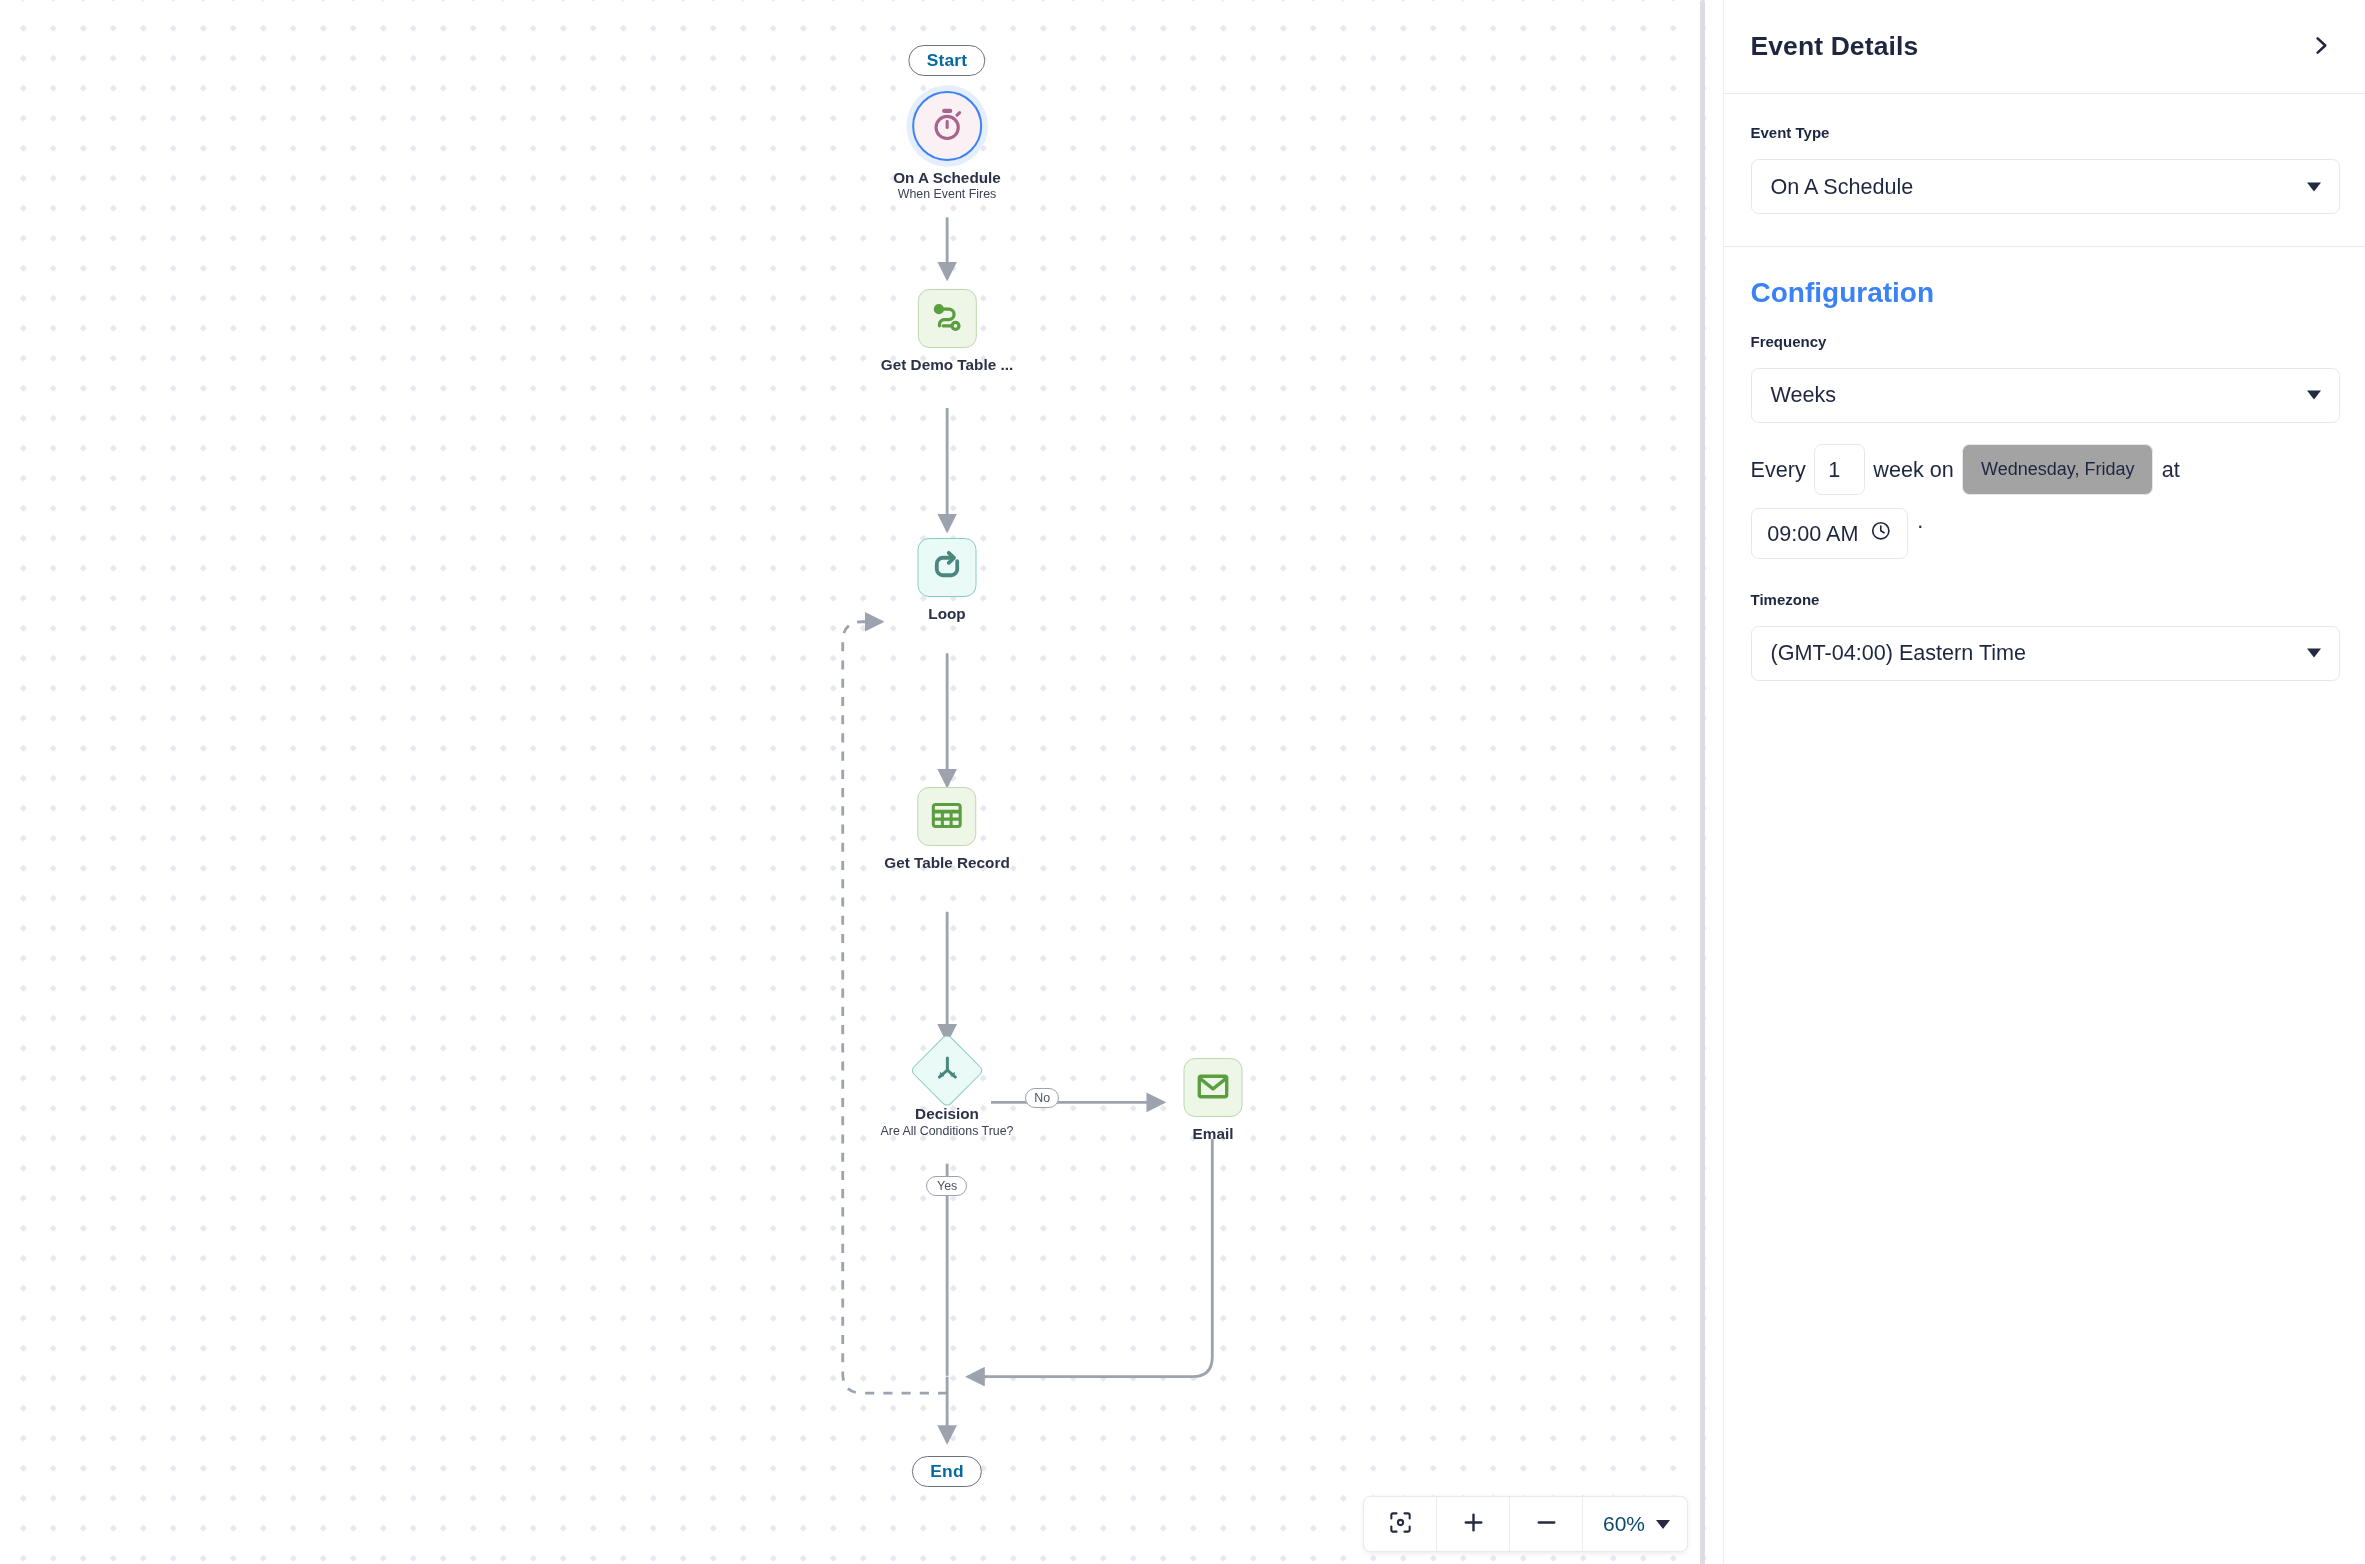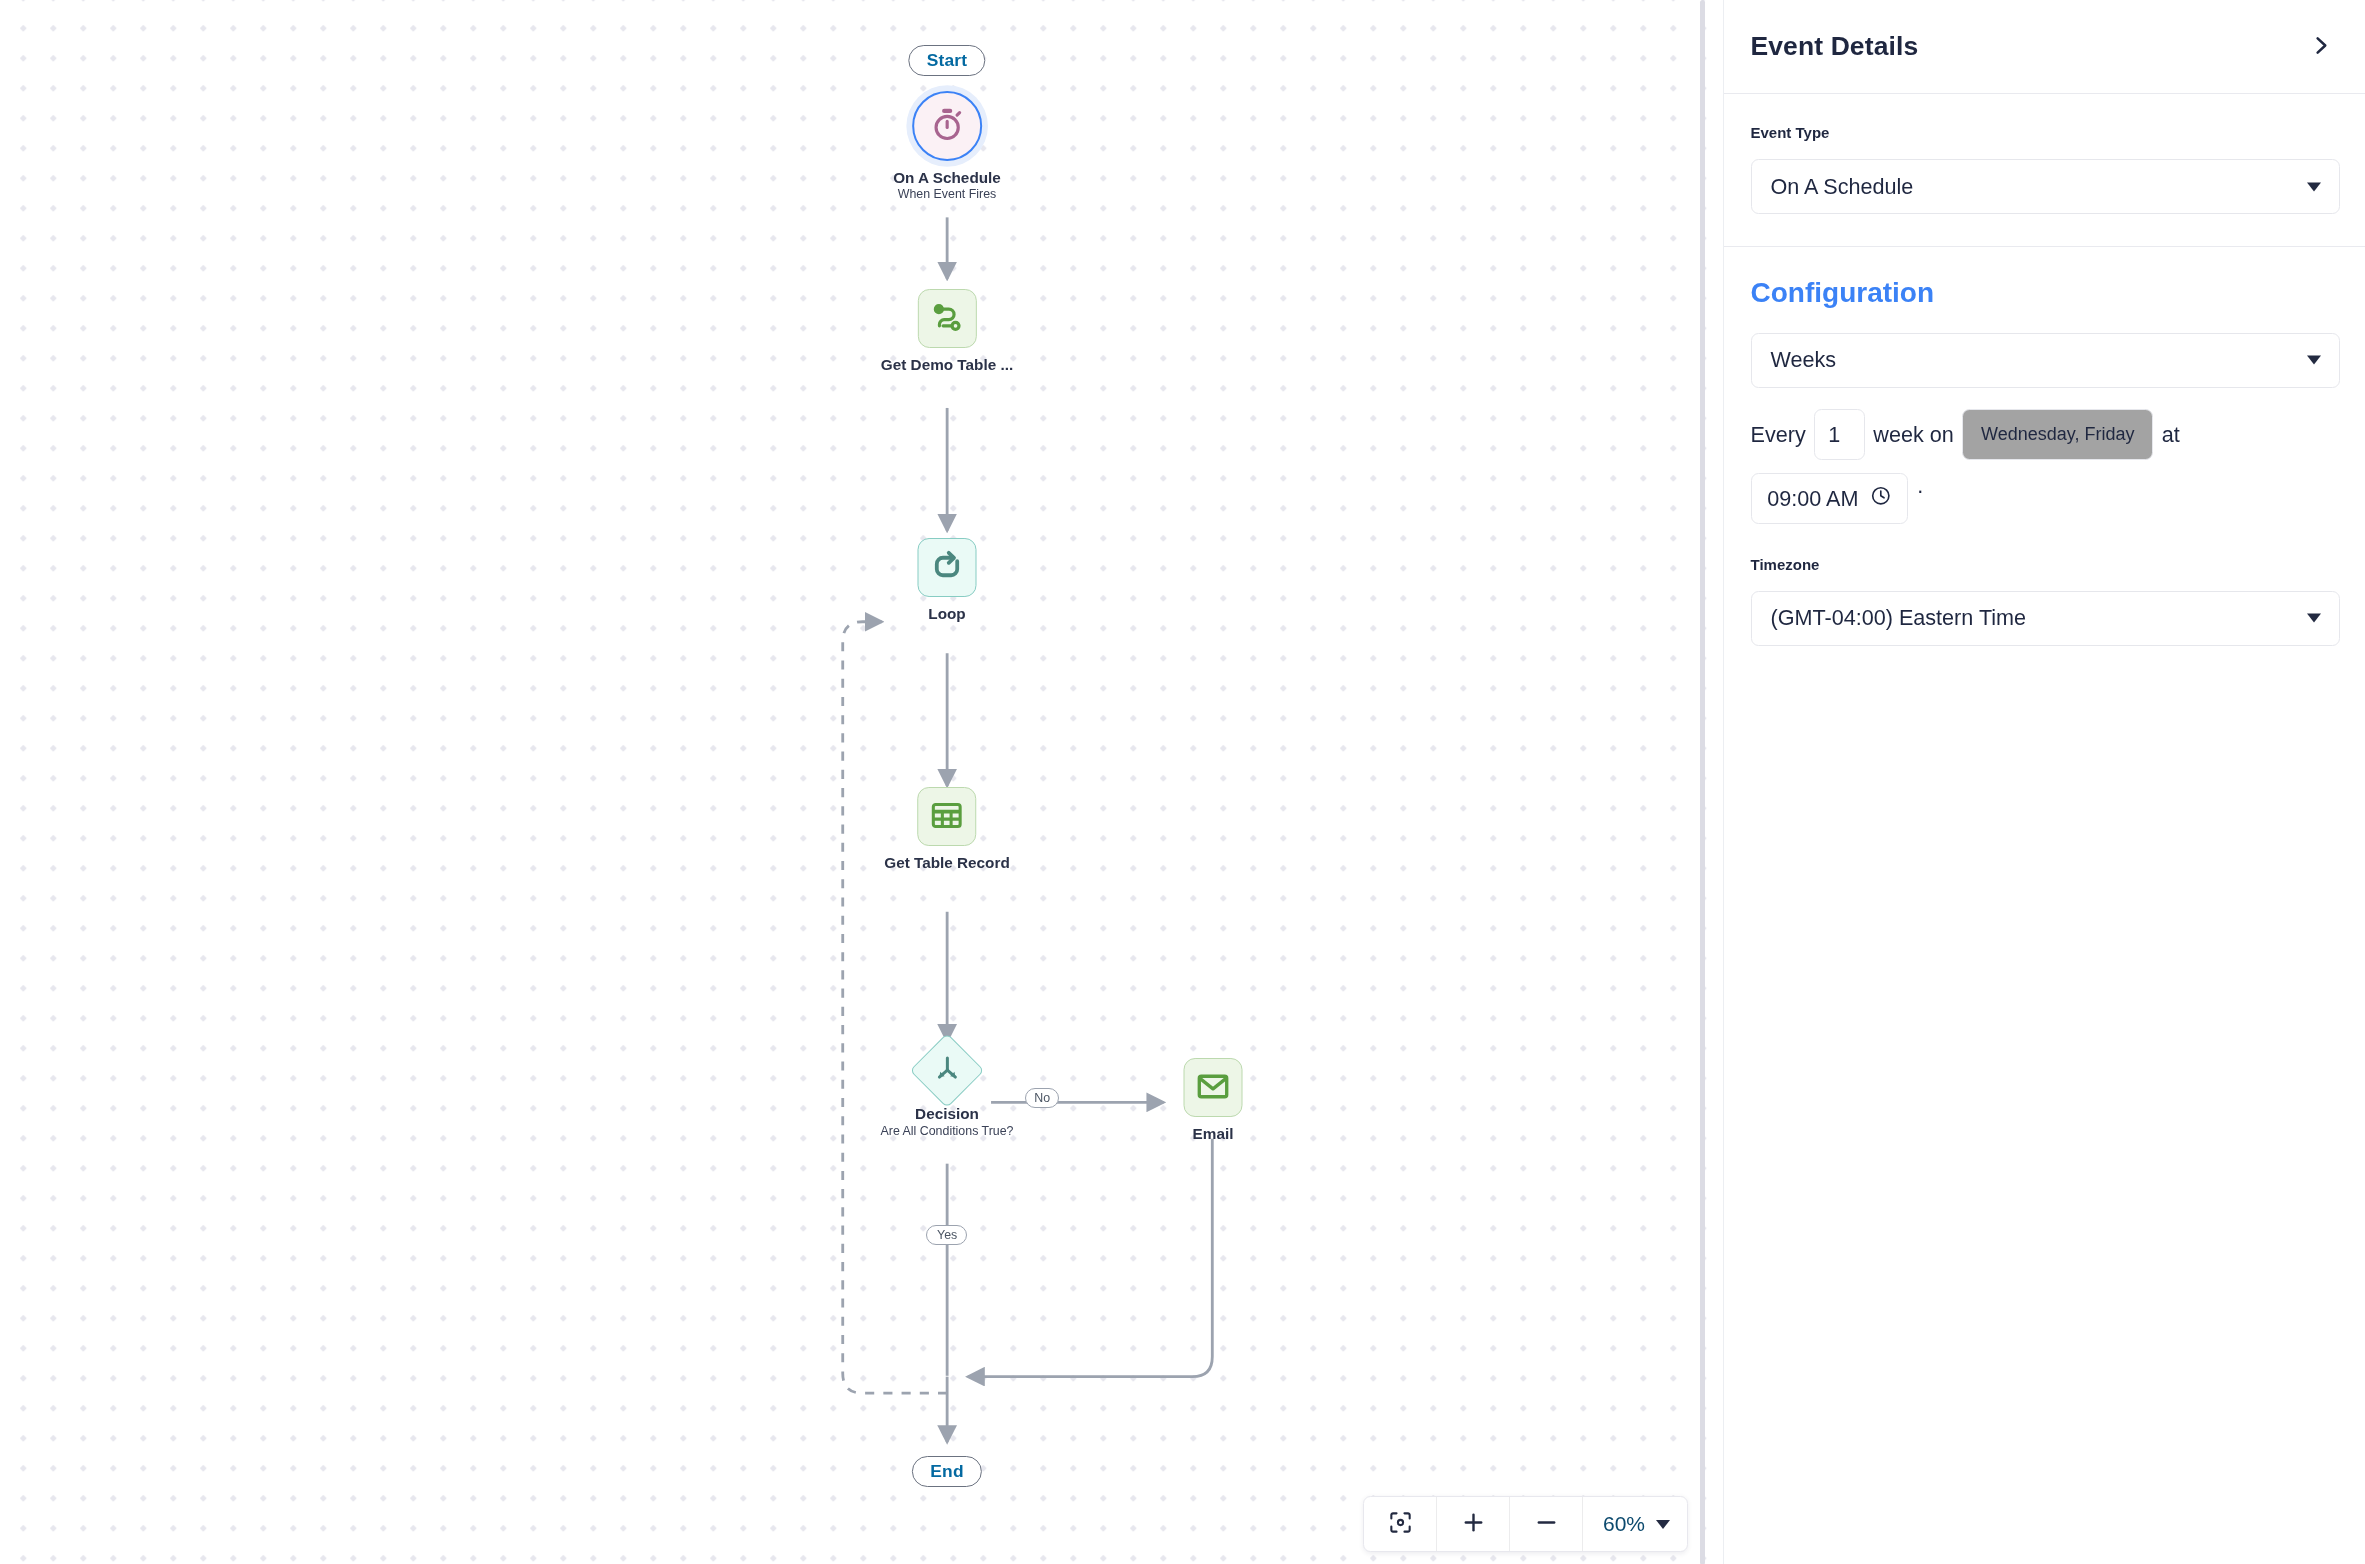--- a/index.html
+++ b/index.html
@@ -385,21 +385,21 @@
         </span>
       </div>
       <div class="node-title">Email</div>
     </div>
 
     <div class="node" style="left:947px; top:1456px; transform:translateX(-50%);justify-content:flex-end;">
       <div class="pill">End</div>
     </div>
 
     <div class="edge-label" style="left:1025px; top:1088px;">No</div>
-    <div class="edge-label" style="left:926px; top:1225px;padding-left:10px;">Yes</div>
+    <div class="edge-label" style="left:926px; top:1176px;padding-left:10px;">Yes</div>
 
     <div class="zoom-bar">
       <div class="zoom-btn">
         <span>
           <svg width="25" height="25" viewBox="0 0 24 24" fill="none" stroke="#232a41" stroke-width="2" stroke-linecap="round" stroke-linejoin="round">
             <path d="M3.2 8.2 V4.8 A1.6 1.6 0 0 1 4.8 3.2 H8.2"></path>
             <path d="M15.8 3.2 H19.2 A1.6 1.6 0 0 1 20.8 4.8 V8.2"></path>
             <path d="M20.8 15.8 V19.2 A1.6 1.6 0 0 1 19.2 20.8 H15.8"></path>
             <path d="M8.2 20.8 H4.8 A1.6 1.6 0 0 1 3.2 19.2 V15.8"></path>
             <circle cx="12" cy="12" r="2.5"></circle>
@@ -449,20 +449,21 @@
       <div class="field-label">Event Type</div>
       <div class="select">
         <span>On A Schedule</span>
         <span class="caret"></span>
       </div>
     </div>
 
     <div class="panel-section">
       <div class="section-title">Configuration</div>
 
+      <div class="field-label">Frequency</div>
       <div class="select">
         <span>Weeks</span>
         <span class="caret"></span>
       </div>
 
       <div class="sched-row">
         <span class="sched-text first">Every</span>
         <span class="mini-input">1</span>
         <span class="sched-text">week on</span>
         <span class="days-input">Wednesday, Friday</span>

